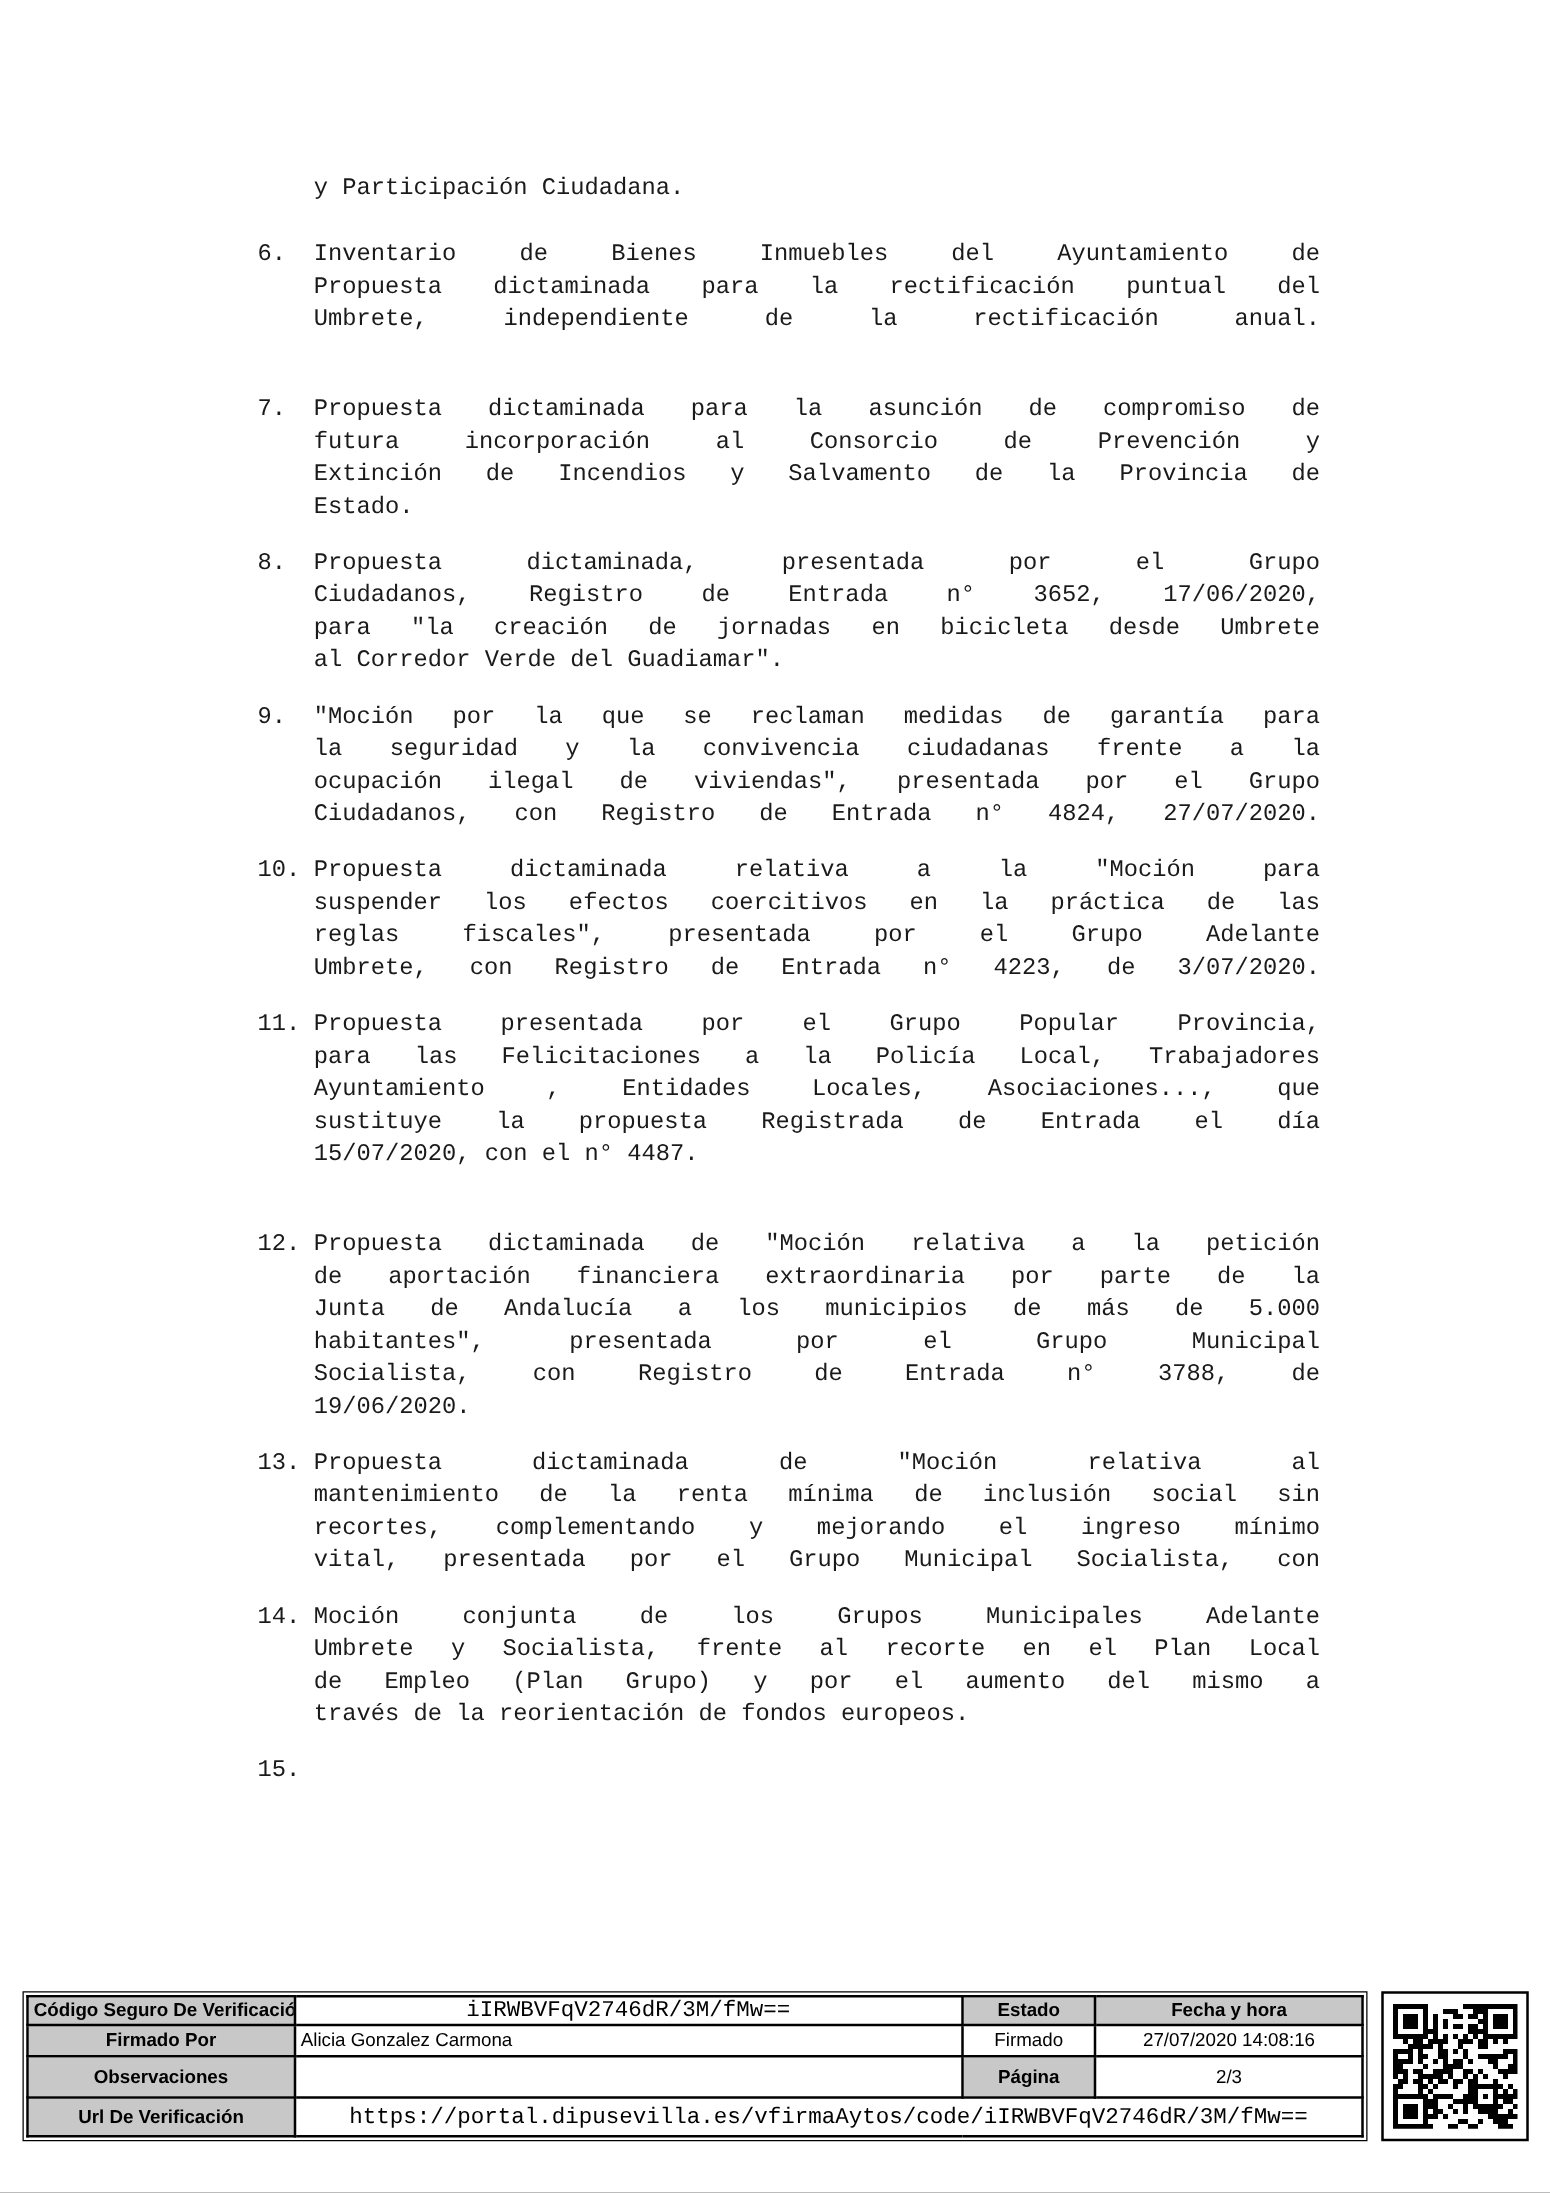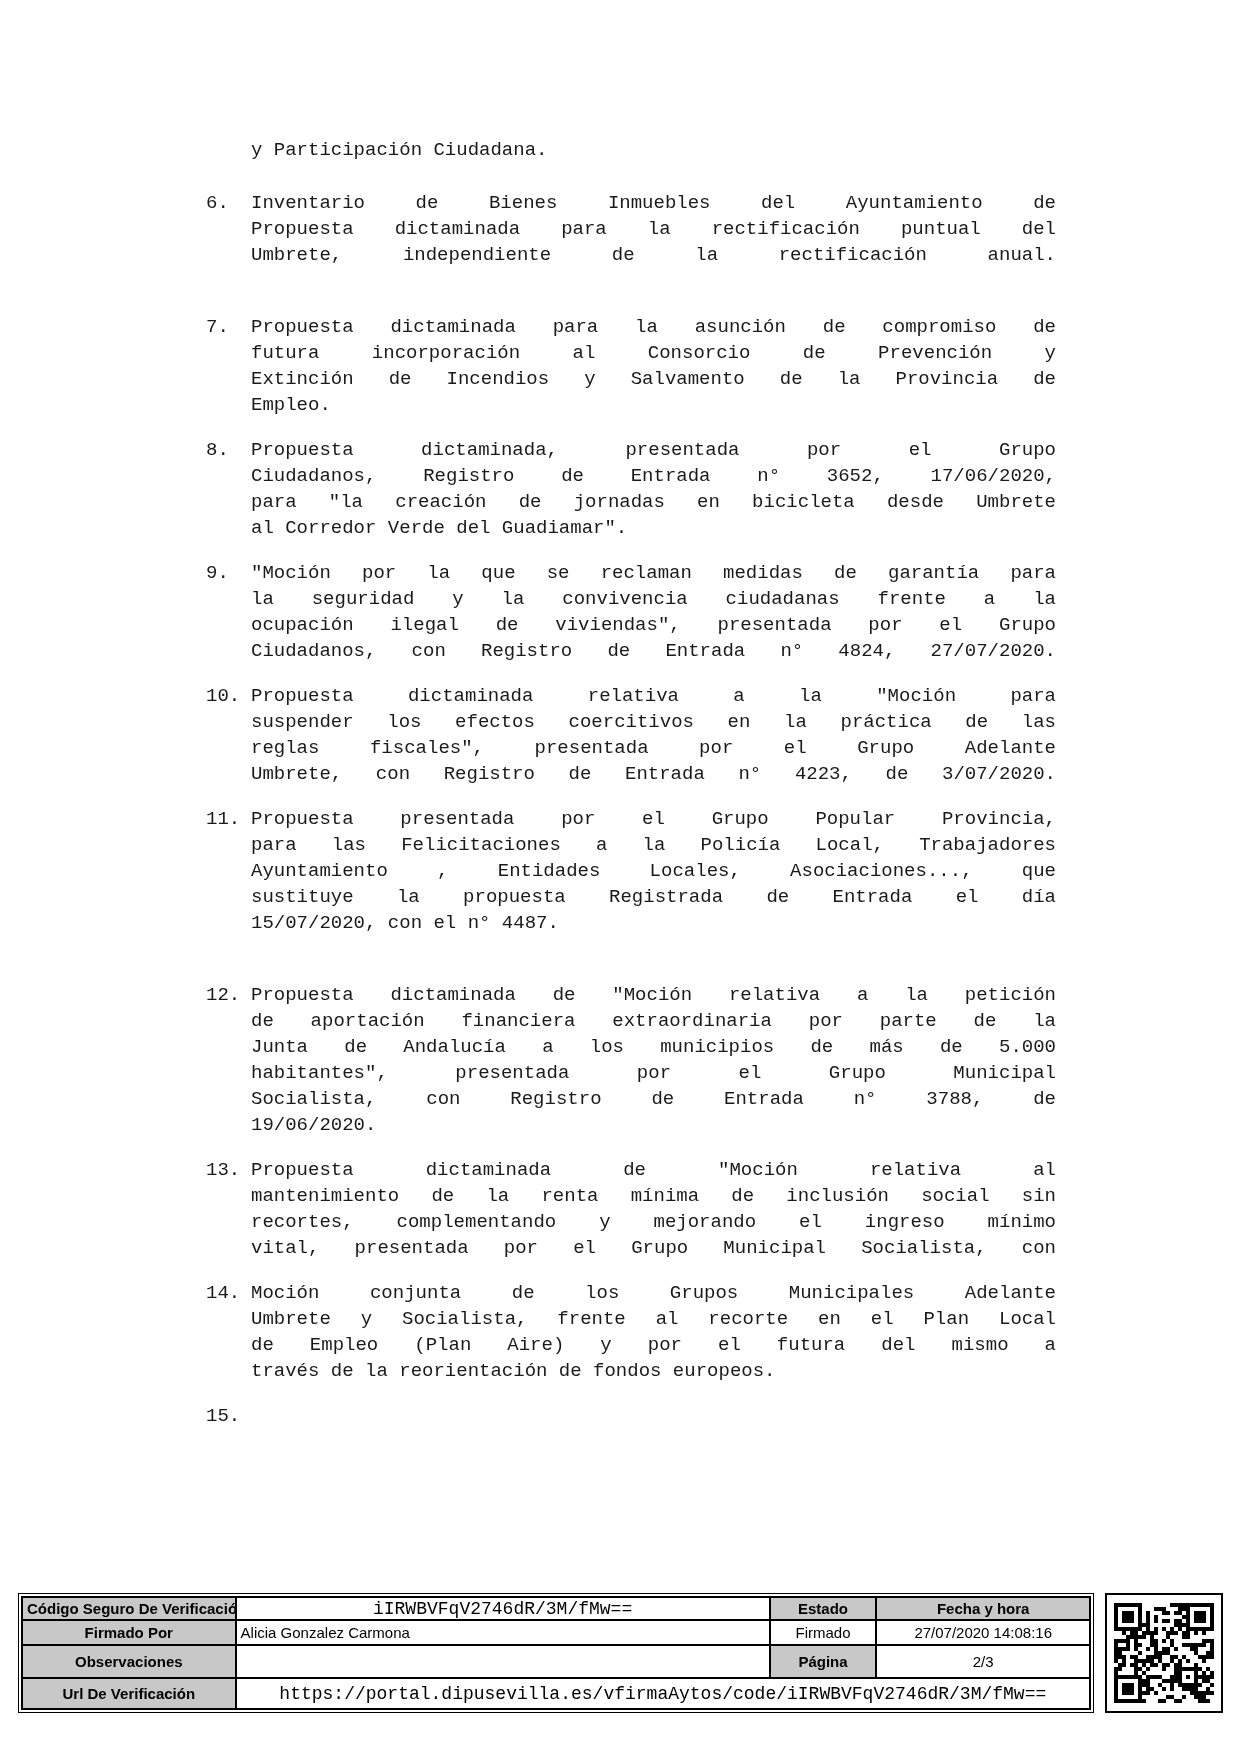--- a/index.html
+++ b/index.html
@@ -106,21 +106,21 @@
             <div class="line stretched">Umbrete, independiente de la rectificación anual.</div>
           </div>
   </div>
 
   <div class="item">
     <div class="item-num">7.</div>
     <div class="item-body">
             <div class="line stretched">Propuesta dictaminada para la asunción de compromiso de</div>
             <div class="line stretched">futura incorporación al Consorcio de Prevención y</div>
             <div class="line stretched">Extinción de Incendios y Salvamento de la Provincia de</div>
-            <div class="line natural">Empleo.</div>
+            <div class="line natural">Estado.</div>
           </div>
   </div>
 
   <div class="item">
     <div class="item-num">8.</div>
     <div class="item-body">
             <div class="line stretched">Propuesta dictaminada, presentada por el Grupo</div>
             <div class="line stretched">Ciudadanos, Registro de Entrada n° 3652, 17/06/2020,</div>
             <div class="line stretched">para "la creación de jornadas en bicicleta desde Umbrete</div>
             <div class="line natural">al Corredor Verde del Guadiamar".</div>
@@ -178,21 +178,21 @@
             <div class="line stretched">recortes, complementando y mejorando el ingreso mínimo</div>
             <div class="line stretched">vital, presentada por el Grupo Municipal Socialista, con</div>
           </div>
   </div>
 
   <div class="item">
     <div class="item-num">14.</div>
     <div class="item-body">
             <div class="line stretched">Moción conjunta de los Grupos Municipales Adelante</div>
             <div class="line stretched">Umbrete y Socialista, frente al recorte en el Plan Local</div>
-            <div class="line stretched">de Empleo (Plan Aire) y por el futura del mismo a</div>
+            <div class="line stretched">de Empleo (Plan Grupo) y por el aumento del mismo a</div>
             <div class="line natural">través de la reorientación de fondos europeos.</div>
           </div>
   </div>
 
   <div class="item">
     <div class="item-num">15.</div>
     <div class="item-body"></div>
   </div>
 </div>
   </div>

